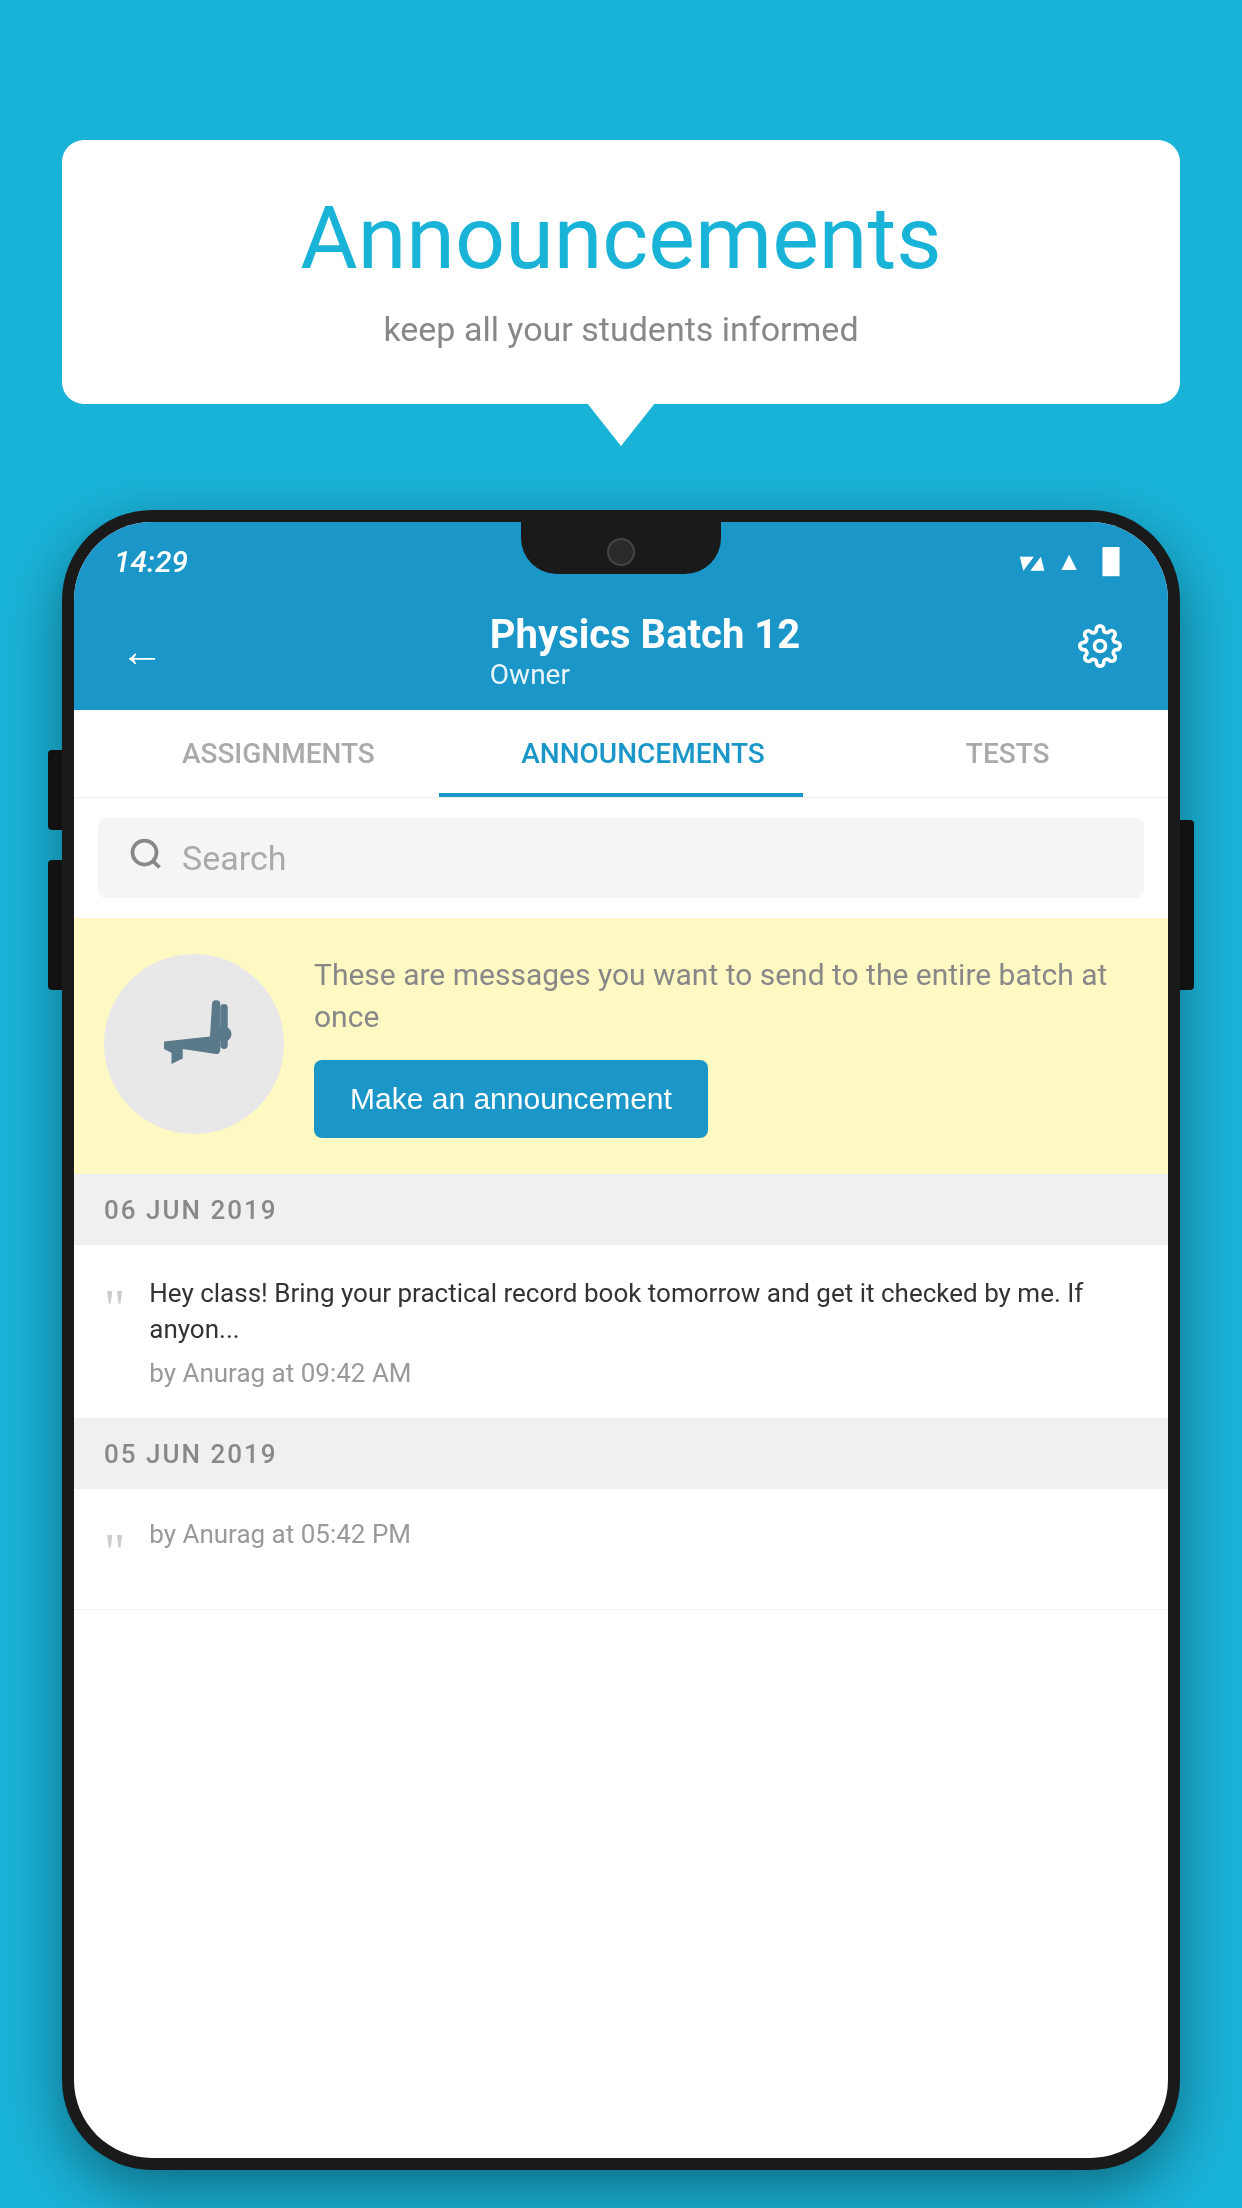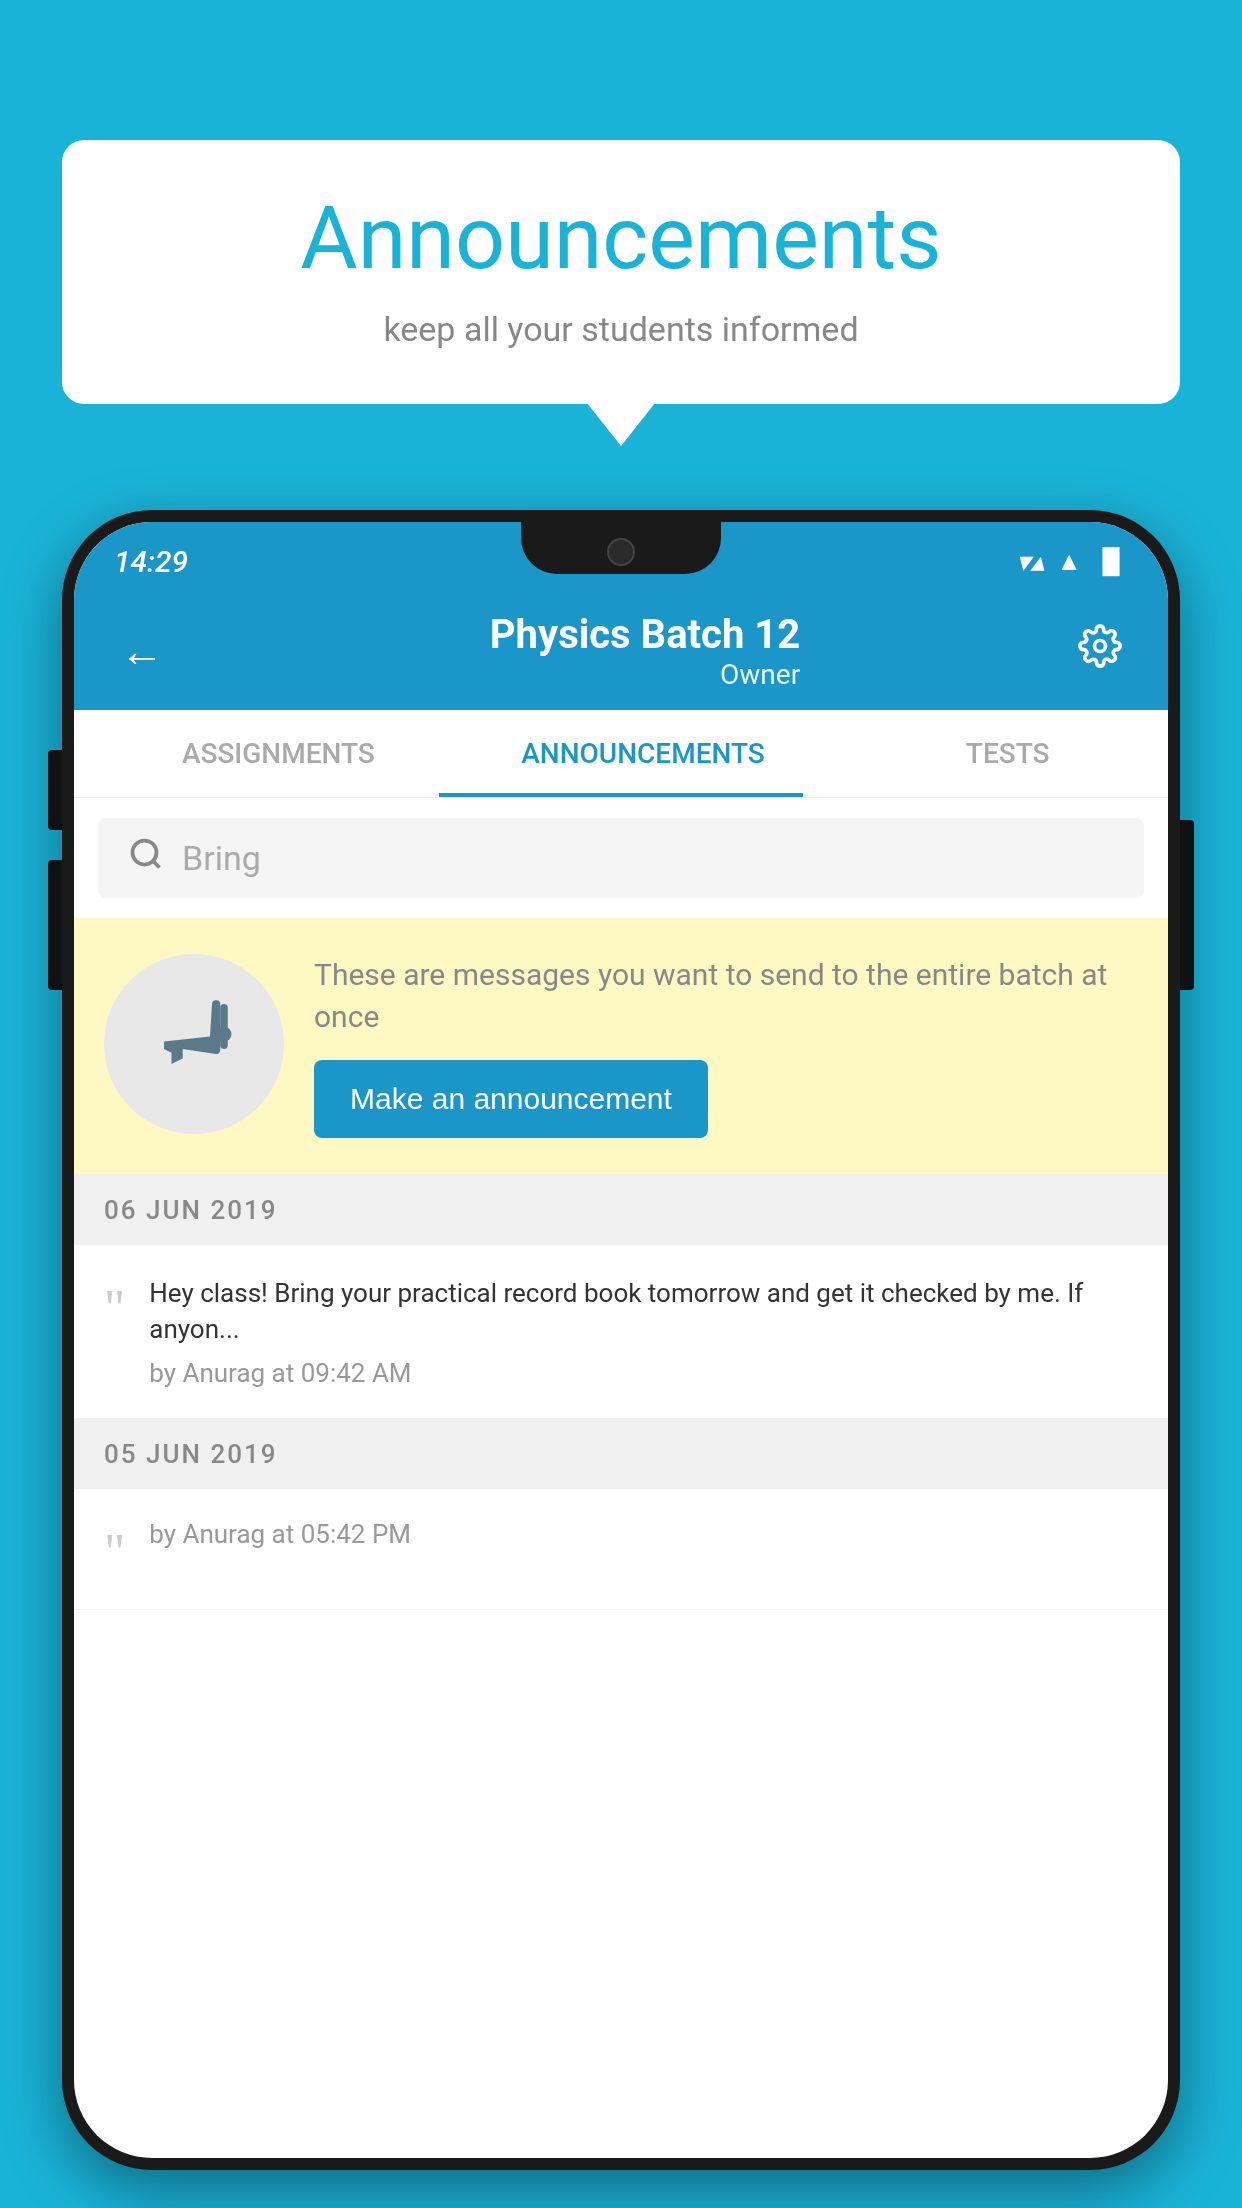--- a/index.html
+++ b/index.html
@@ -159,21 +159,21 @@
     }
 
     .back-btn {
       color: white;
       font-size: 44px;
       cursor: pointer;
       padding: 10px;
     }
 
     .app-bar-center {
-      text-align: right;
+      text-align: left;
       margin-left: 48px;
     }
 
     .app-bar-title {
       color: white;
       font-size: 40px;
       font-weight: 700;
     }
 
     .app-bar-subtitle {
@@ -430,21 +430,21 @@
       </div>
 
       <div class="search-container">
         <div class="search-bar">
           <span class="search-icon">
             <svg width="36" height="36" viewBox="0 0 24 24" fill="none" stroke="#888" stroke-width="2.5">
               <circle cx="11" cy="11" r="8"></circle>
               <line x1="21" y1="21" x2="16.65" y2="16.65"></line>
             </svg>
           </span>
-          <span class="search-text">Bring</span>
+          <span class="search-text">Search</span>
         </div>
       </div>
 
       <div class="promo-card">
         <div class="promo-icon-circle">
           <span class="megaphone-icon">
             <svg width="90" height="90" viewBox="0 0 24 24" fill="#5a7a8a">
               <path d="M18 3a1 1 0 0 0-1.196.98l-0.548 8.683L4 14v2l2 1v3l3-1.5V16l8.804 1.337A1 1 0 0 0 19 16.34V3.66A1 1 0 0 0 18 3z"></path>
               <path d="M20 4a1 1 0 0 1 1 1v10a1 1 0 0 1-2 0V5a1 1 0 0 1 1-1z"></path>
               <circle cx="20" cy="12" r="2" fill="#5a7a8a"></circle>

